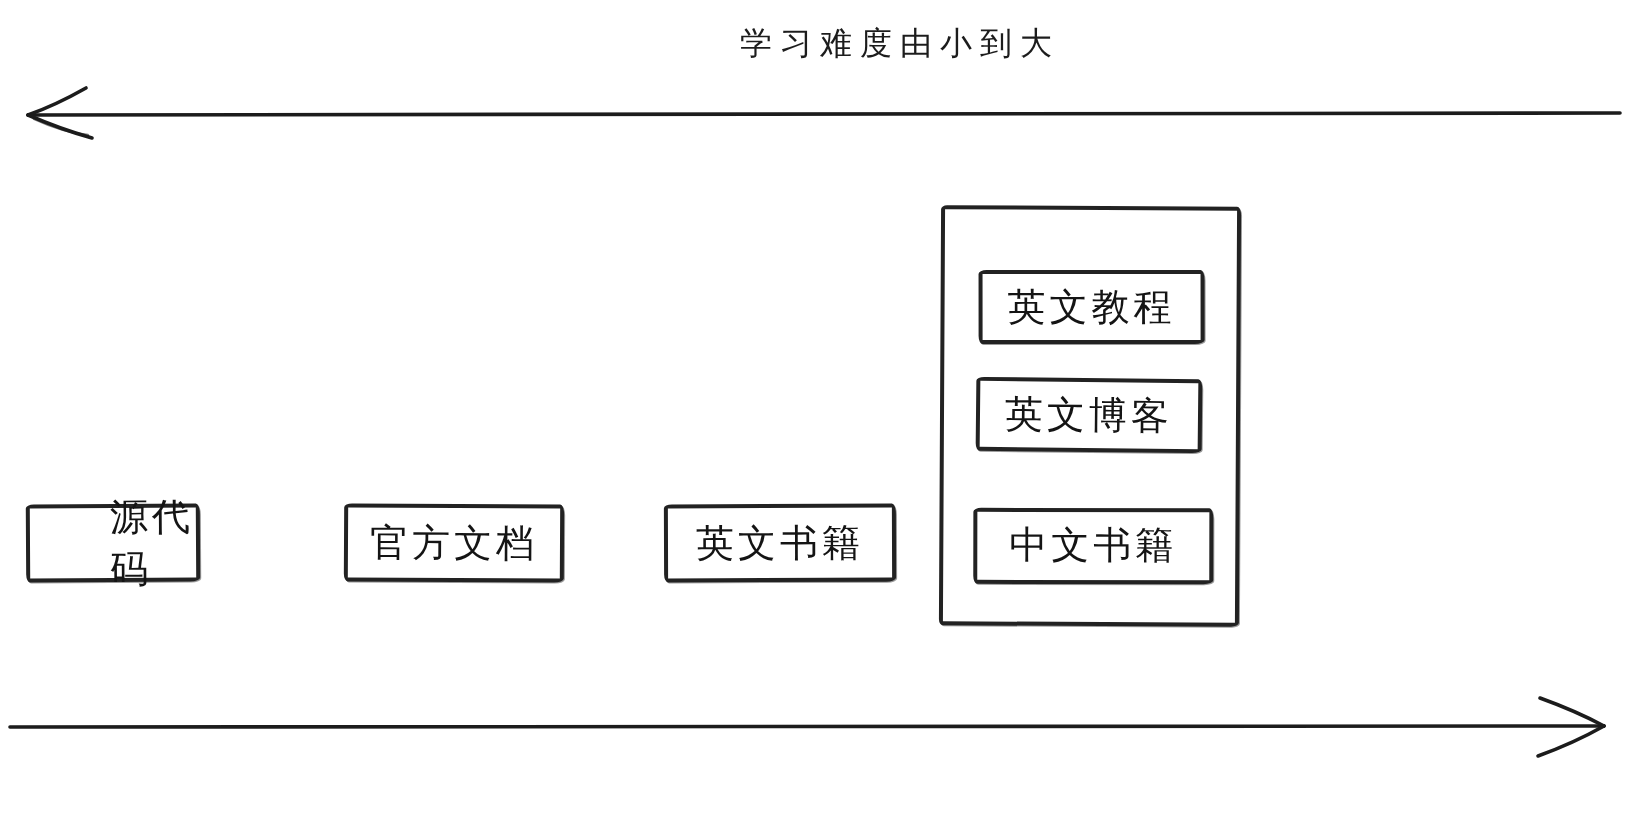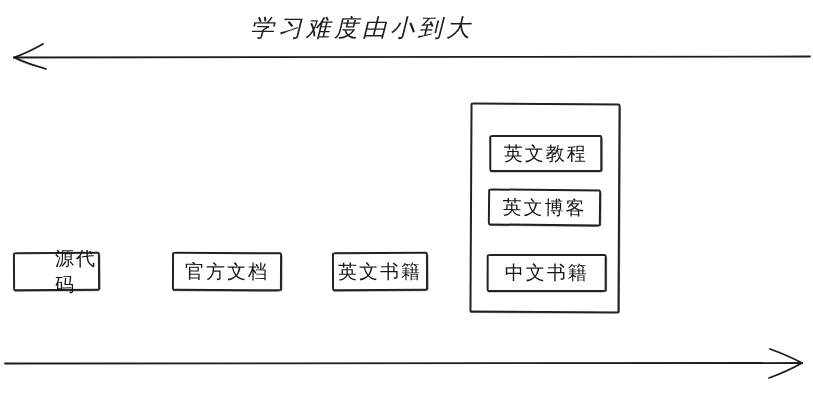--- a/index.html
+++ b/index.html
@@ -14,25 +14,24 @@
     font-family: "Liberation Sans", "DejaVu Sans", sans-serif;
   }
   .canvas {
     position: relative;
     width: 813px;
     height: 414px;
     background: #ffffff;
   }
   .axis-label {
     position: absolute;
-    font-size: 24px;
+    font-size: 16px;
     color: #1c1c1c;
-    text-align: left;
+    text-align: right;
     white-space: nowrap;
-    font-style: italic;
   }
   .axis-label.top {
     left: 250px;
     top: 12px;
     width: 280px;
     letter-spacing: 4px;
   }
   .axis-label.bottom {
     left: 240px;
     top: 379px;
@@ -95,21 +94,21 @@
   </svg>
 
   <div class="sketch-box tilt-a" style="left:13px; top:252px; width:87px; height:39px;padding-left:40px;">
     <span>源代码</span>
   </div>
 
   <div class="sketch-box tilt-b" style="left:172px; top:252px; width:110px; height:39px;">
     <span>官方文档</span>
   </div>
 
-  <div class="sketch-box tilt-c" style="left:332px; top:252px; width:96px; height:39px;font-family:Liberation Mono, monospace;">
+  <div class="sketch-box tilt-c" style="left:332px; top:252px; width:116px; height:39px;font-family:Liberation Mono, monospace;">
     <span>英文书籍</span>
   </div>
 
   <div class="group-box tilt-b" style="left:470px; top:103px; width:150px; height:210px;">
     <div class="sketch-box tilt-a" style="left:17px; top:30px; width:113px; height:37px;">
       <span>英文教程</span>
     </div>
     <div class="sketch-box tilt-b" style="left:16px; top:84px; width:113px; height:37px;">
       <span>英文博客</span>
     </div>

